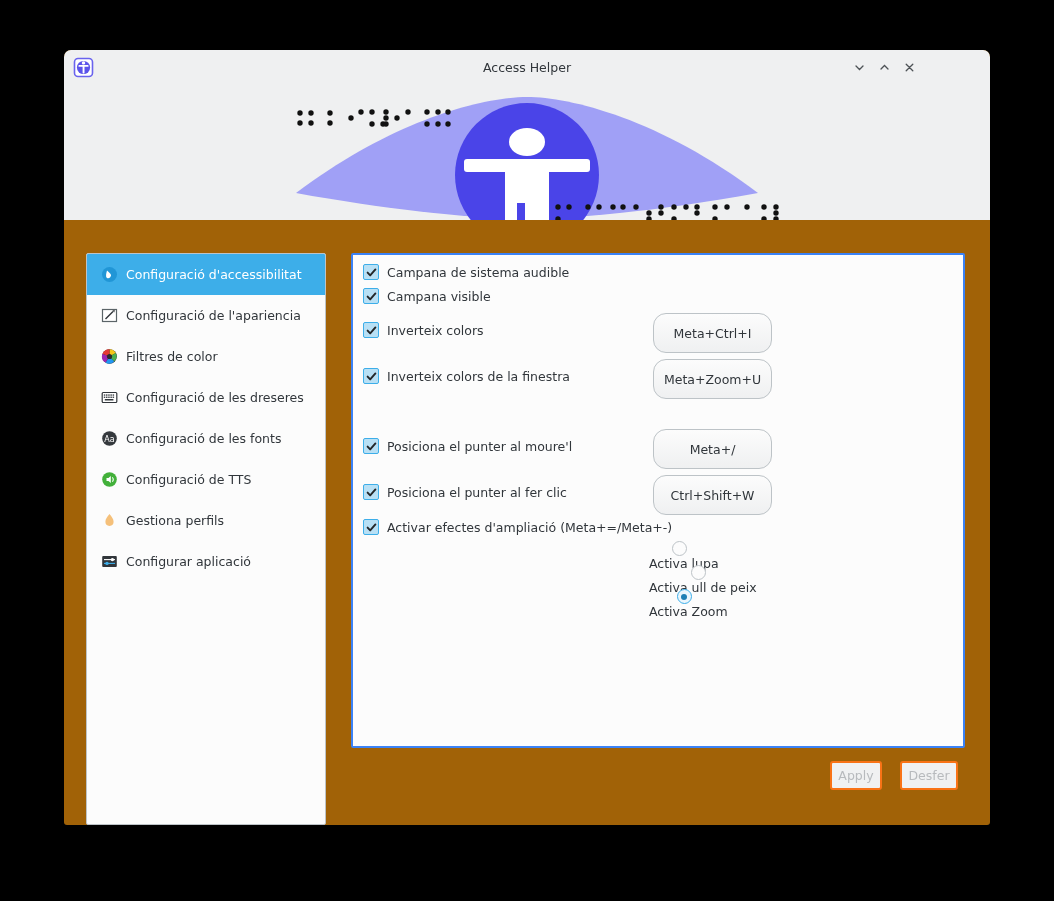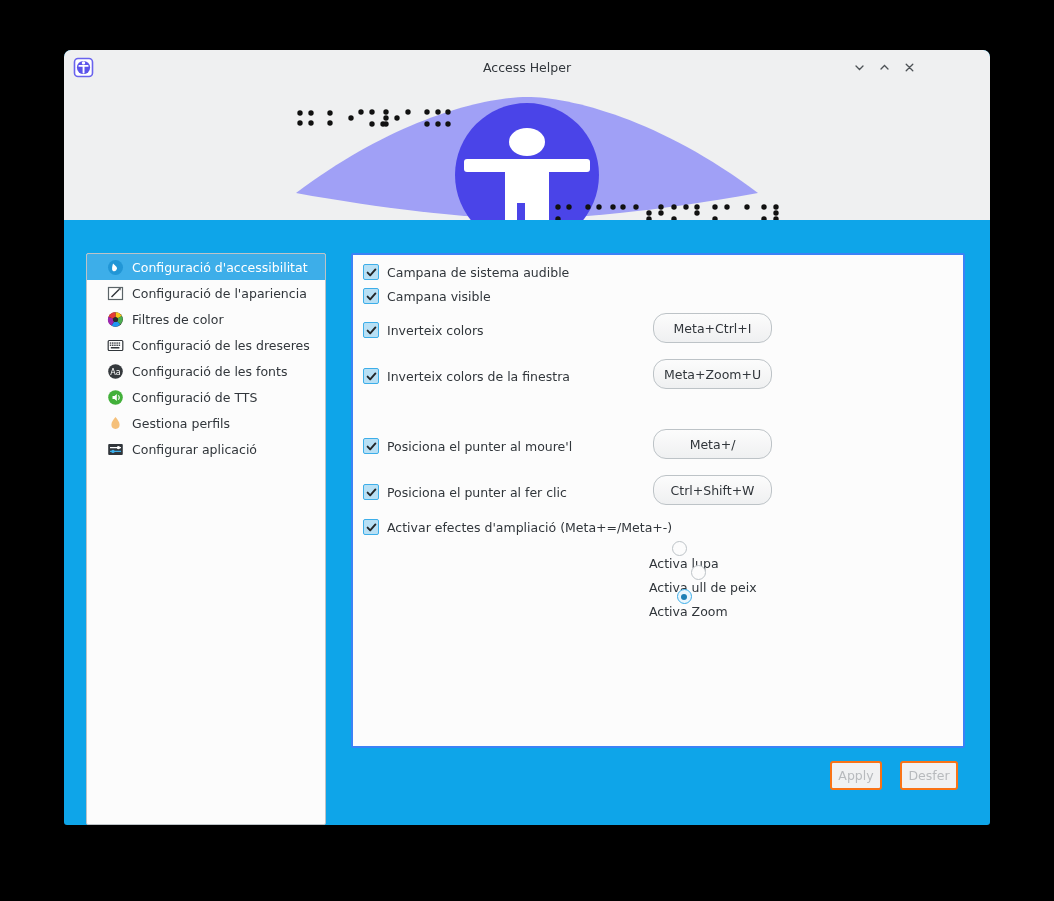--- a/index.html
+++ b/index.html
@@ -8,21 +8,21 @@
     background: #000000;
     font-family: "DejaVu Sans", "Liberation Sans", sans-serif;
     overflow: hidden;
   }
   #desktop { position: relative; width: 1054px; height: 901px; background: #000; }
 
   
   #window {
     position: absolute; left: 64px; top: 50px;
     width: 926px; height: 775px;
-    background: #0ea5e9;
+    background: #a16207;
     border-radius: 7px 7px 3px 3px;
     box-shadow: 0 2px 10px rgba(0,0,0,0.55);
     overflow: hidden;
   }
 
   
   #titlebar {
     position: relative; height: 35px; width: 100%;
     background: #eff0f1;
   }
@@ -63,21 +63,21 @@
   #sidebar {
     position: absolute; left: 22px; top: 33px;
     width: 238px; height: 570px;
     background: #fcfcfc;
     border: 1px solid #bdc3c7;
     border-radius: 2px;
     overflow: hidden;
   }
   .side-item {
     display: flex; align-items: center;
-    height: 26px; padding-left: 20px;
+    height: 41px; padding-left: 14px;
     font-size: 12.5px; color: #31363b;
     cursor: pointer;
   }
   .side-item.selected { background: #3daee9; color: #ffffff; }
   .side-ico {
     width: 17px; height: 17px; margin-right: 8px;
     flex: 0 0 17px;
     display: flex; align-items: center; justify-content: flex-start;
   }
   .side-ico svg { display: block; }
@@ -104,21 +104,21 @@
     background: #b8e0f5;
     margin-right: 8px;
     display: flex; align-items: center; justify-content: center;
     cursor: pointer; flex: 0 0 16px;
   }
   .cb svg { display: block; }
   .opt-label { font-size: 12.5px; color: #31363b; white-space: nowrap; }
 
   .key-btn {
     position: absolute;
-    width: 119px; height: 30px;
+    width: 119px; height: 40px;
     box-sizing: border-box;
     background: linear-gradient(to bottom, #fcfcfc 0%, #eff0f1 100%);
     border: 1px solid #bdc3c7;
     border-radius: 13px;
     font-size: 12.5px; color: #31363b;
     font-family: "DejaVu Sans", "Liberation Sans", sans-serif;
     cursor: pointer;
     display: flex; align-items: center; justify-content: center;
   }
 

